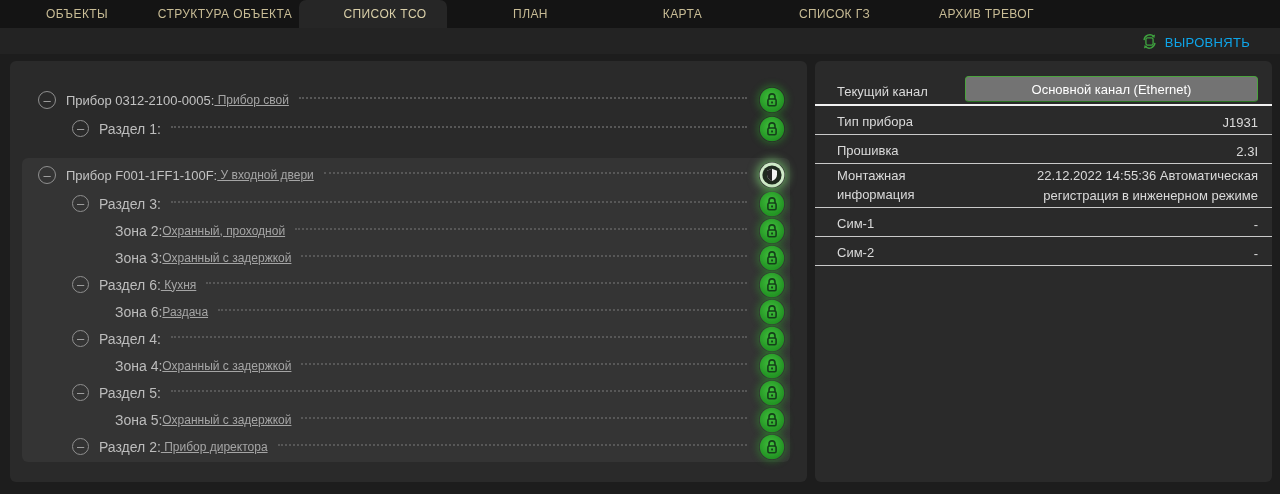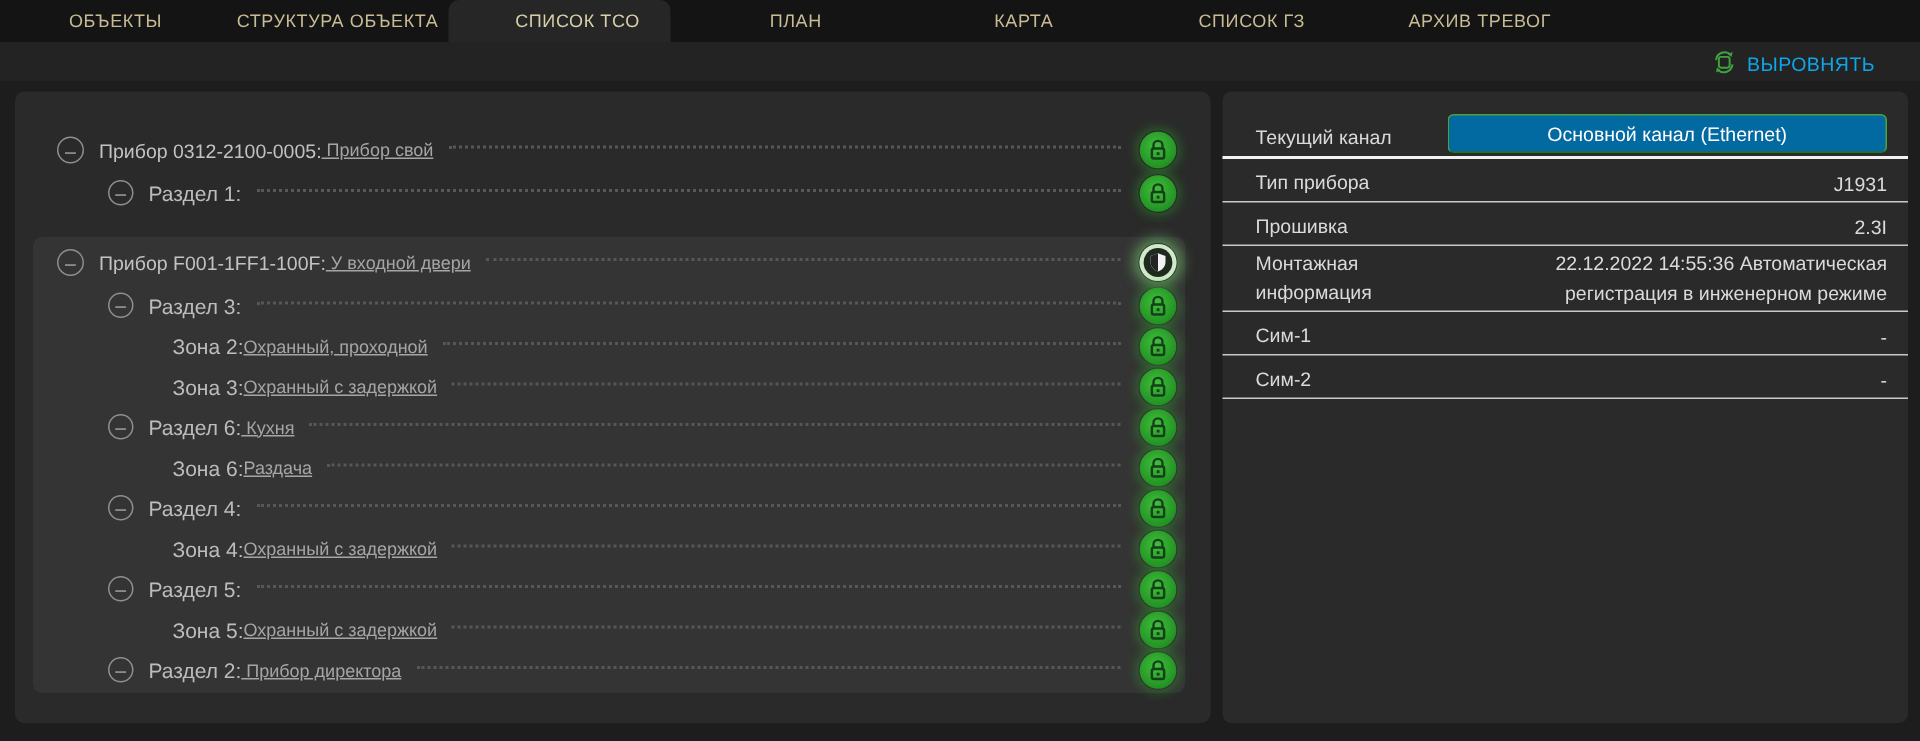--- a/index.html
+++ b/index.html
@@ -48,21 +48,21 @@
   .lock-wrap.lock { box-shadow:0 0 7px 2px rgba(46,170,42,.40); }
   .lock-wrap.shield { box-shadow:0 0 9px 3px rgba(130,225,120,.55); }
   .lock-wrap svg { display:block; }
 
   
   .detail-row { display:flex; align-items:flex-end; min-height:29px;
     border-bottom:1px solid #c9c9c9; padding:2px 14px 2px 22px; }
   .detail-row.first { border-bottom:2px solid #f1f1f1; }
   .detail-label { font-size:13px; color:#dadada; width:128px; flex:none; line-height:1.45; }
   .detail-value { flex:1; text-align:right; font-size:13px; color:#dadada; line-height:1.5; }
-  .channel-btn { flex:1; height:26px; background:#0369a1; border:1px solid #4ba33e;
+  .channel-btn { flex:1; height:26px; background:#737373; border:1px solid #4ba33e;
     border-bottom-color:#27721f; border-radius:4px; color:#fff; font-size:13px;
     font-family:inherit; cursor:pointer; }
 </style>
 </head>
 <body>
 
 <div class="tabbar">
   <div class="tab">ОБЪЕКТЫ</div>
   <div class="tab">СТРУКТУРА ОБЪЕКТА</div>
   <div class="tab active">СПИСОК ТСО</div>

